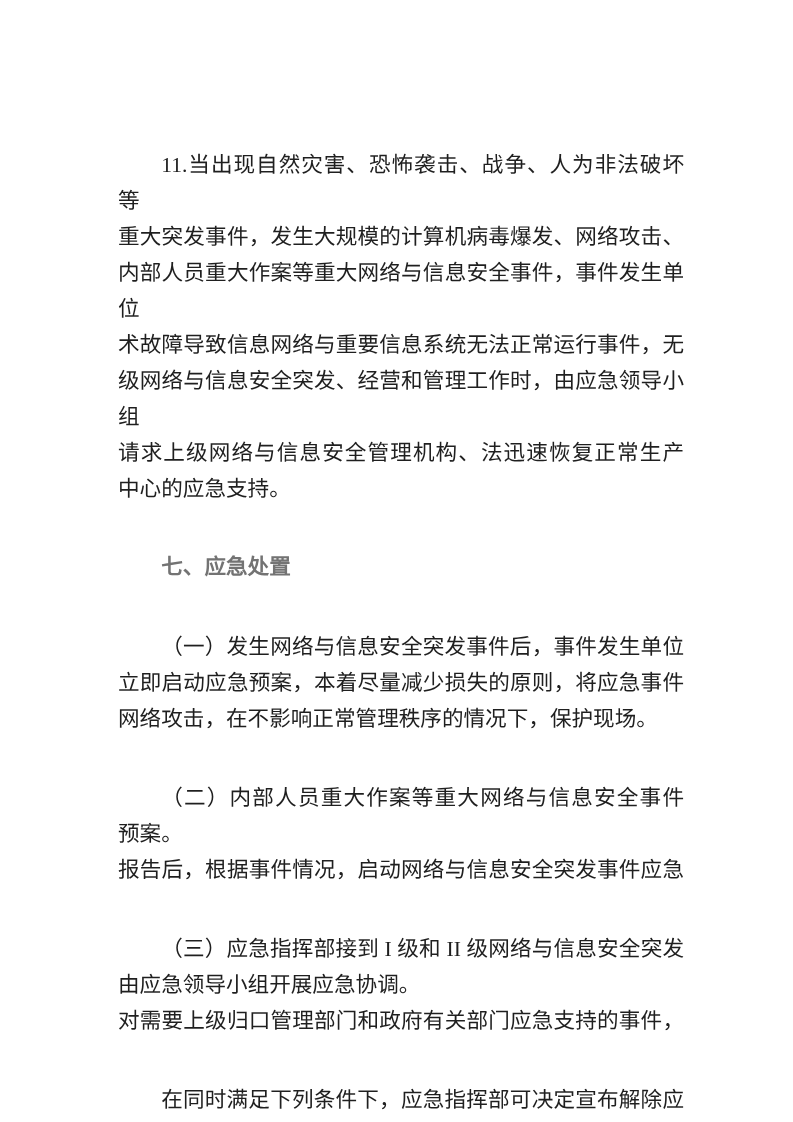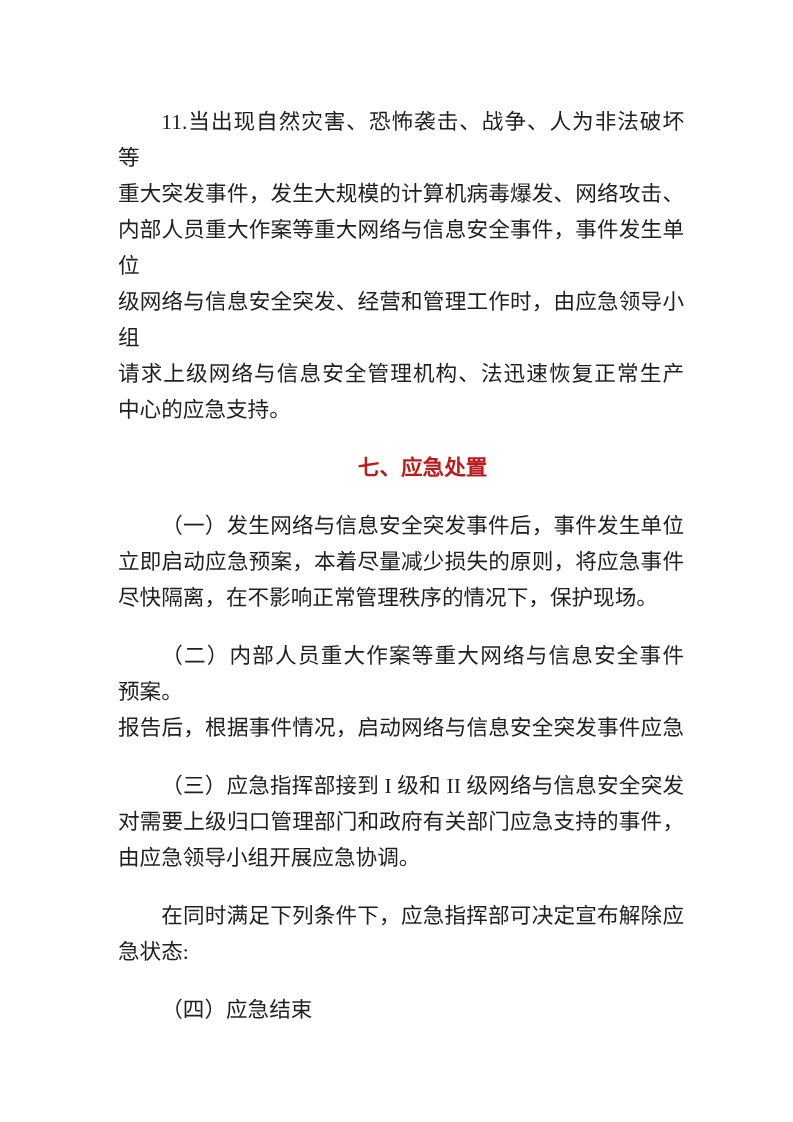--- a/index.html
+++ b/index.html
@@ -34,58 +34,59 @@
     min-height: 36px;
     text-align: left;
   }
   
   .line.full {
     text-align: justify;
     text-align-last: justify;
   }
   .line.first {
     text-indent: 2em;
+    margin-top: 43px;
   }
   .paragraph.heading .line {
-    font-family: Liberation Serif, serif;
+    font-family: Liberation Mono, monospace;
     font-weight: 700;
-    color: #b91c1c;
-    text-align: center;
+    color: #737373;
   }
 </style>
 </head>
 <body>
 
 <div class="page">
   <div class="content" id="document-content">
       <div class="paragraph">
         <div class="line first full">11.当出现自然灾害、恐怖袭击、战争、人为非法破坏等</div>
         <div class="line full">重大突发事件，发生大规模的计算机病毒爆发、网络攻击、</div>
         <div class="line full">内部人员重大作案等重大网络与信息安全事件，事件发生单位</div>
+        <div class="line full">术故障导致信息网络与重要信息系统无法正常运行事件，无</div>
         <div class="line full">级网络与信息安全突发、经营和管理工作时，由应急领导小组</div>
         <div class="line full">请求上级网络与信息安全管理机构、法迅速恢复正常生产</div>
         <div class="line">中心的应急支持。</div>
       </div>
       <div class="paragraph heading">
         <div class="line first">七、应急处置</div>
       </div>
       <div class="paragraph">
         <div class="line first full">（一）发生网络与信息安全突发事件后，事件发生单位</div>
         <div class="line full">立即启动应急预案，本着尽量减少损失的原则，将应急事件</div>
-        <div class="line">尽快隔离，在不影响正常管理秩序的情况下，保护现场。</div>
+        <div class="line">网络攻击，在不影响正常管理秩序的情况下，保护现场。</div>
       </div>
       <div class="paragraph">
         <div class="line first full">（二）内部人员重大作案等重大网络与信息安全事件</div>
         <div class="line">预案。</div>
         <div class="line full">报告后，根据事件情况，启动网络与信息安全突发事件应急</div>
       </div>
       <div class="paragraph">
         <div class="line first full">（三）应急指挥部接到 I 级和 II 级网络与信息安全突发</div>
+        <div class="line">由应急领导小组开展应急协调。</div>
         <div class="line full">对需要上级归口管理部门和政府有关部门应急支持的事件，</div>
-        <div class="line">由应急领导小组开展应急协调。</div>
       </div>
       <div class="paragraph">
         <div class="line first full">在同时满足下列条件下，应急指挥部可决定宣布解除应</div>
         <div class="line">急状态:</div>
       </div>
       <div class="paragraph">
         <div class="line first">（四）应急结束</div>
       </div>
     </div>
 </div>

